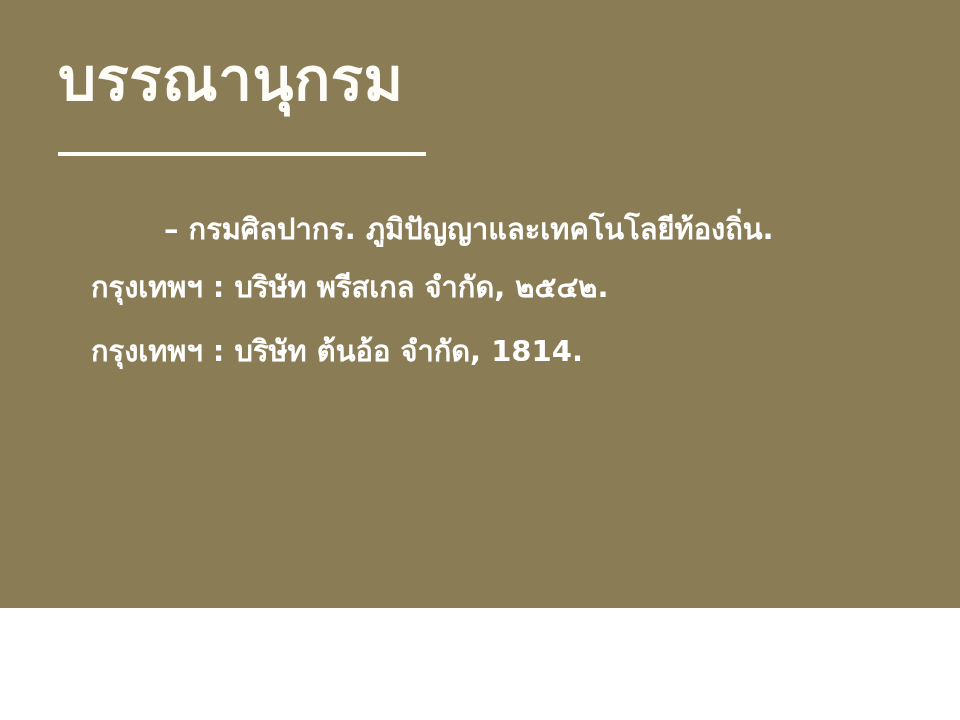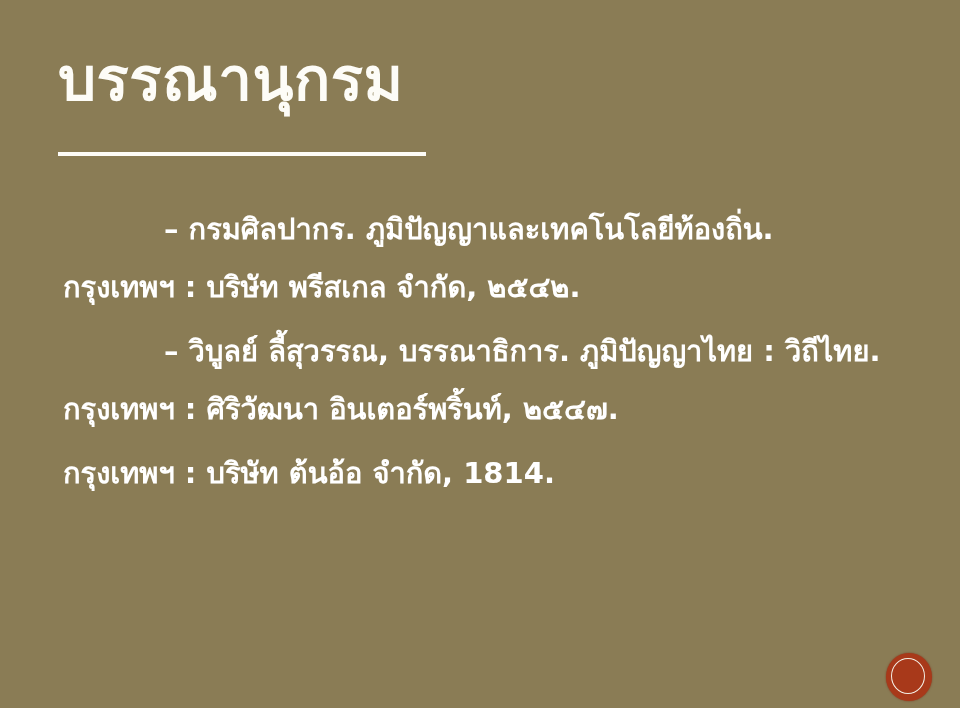--- a/index.html
+++ b/index.html
@@ -11,21 +11,21 @@
   body {
     width: 960px;
     height: 720px;
     overflow: hidden;
     font-family: "DejaVu Sans", "Liberation Sans", sans-serif;
   }
 
   #slide {
     position: relative;
     width: 960px;
-    height: 708px;
+    height: 608px;
     background: #8a7c55;
     box-sizing: border-box;
     overflow: hidden;
   }
 
   
   #title-block {
     position: absolute;
     left: 58px;
     top: 48px;
@@ -77,20 +77,21 @@
     padding: 0;
     margin: 0;
   }
 
   .bib-line.first-line {
     padding-left: 164px;
   }
 
   .bib-line.cont-line {
     padding-left: 63px;
+    margin-left: 28px;
   }
 
   
   #corner-decoration {
     position: absolute;
     left: 886px;
     top: 653px;
     width: 46px;
     height: 48px;
   }
@@ -128,24 +129,20 @@
 
   <div id="title-rule"></div>
 
   <div id="bibliography">
 
     <div class="bib-entry">
       <div class="bib-line first-line">– กรมศิลปากร. ภูมิปัญญาและเทคโนโลยีท้องถิ่น.</div>
       <div class="bib-line cont-line">กรุงเทพฯ : บริษัท พรีสเกล จำกัด, ๒๕๔๒.</div>
     </div>
 
-    <div class="bib-entry">
-      <div class="bib-line first-line">– วิบูลย์ ลี้สุวรรณ, บรรณาธิการ. ภูมิปัญญาไทย : วิถีไทย.</div>
-      <div class="bib-line cont-line">กรุงเทพฯ : ศิริวัฒนา อินเตอร์พริ้นท์, ๒๕๔๗.</div>
-    </div>
 
     <div class="bib-entry">
       <div class="bib-line cont-line">กรุงเทพฯ : บริษัท ต้นอ้อ จำกัด, 1814.</div>
     </div>
 
   </div>
 
   <div id="corner-decoration">
     <div id="corner-circle-outer"></div>
     <div id="corner-circle-ring"></div>

